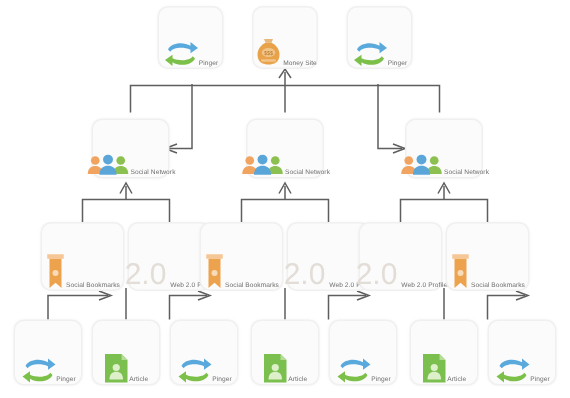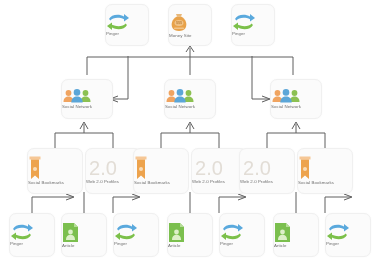--- a/index.html
+++ b/index.html
@@ -11,22 +11,22 @@
     position:relative;
   }
   #diagram{position:absolute;left:0;top:0;width:380px;height:265px;}
   .node{
     position:absolute;
     background:#fbfbfb;
     border:1px solid #f0f0f0;
     border-radius:7px;
     box-sizing:border-box;
     display:flex;
-    flex-direction:column;
-    align-items:flex-start;
+    flex-direction:row;
+    align-items:flex-end;
     justify-content:center;
     box-shadow:0 0 2px rgba(0,0,0,0.03);
   }
   .node .icon{
     display:flex;align-items:center;justify-content:center;
   }
   .node .lbl{
     font-size:4.4px;
     color:#6f6f6f;
     text-align:center;

